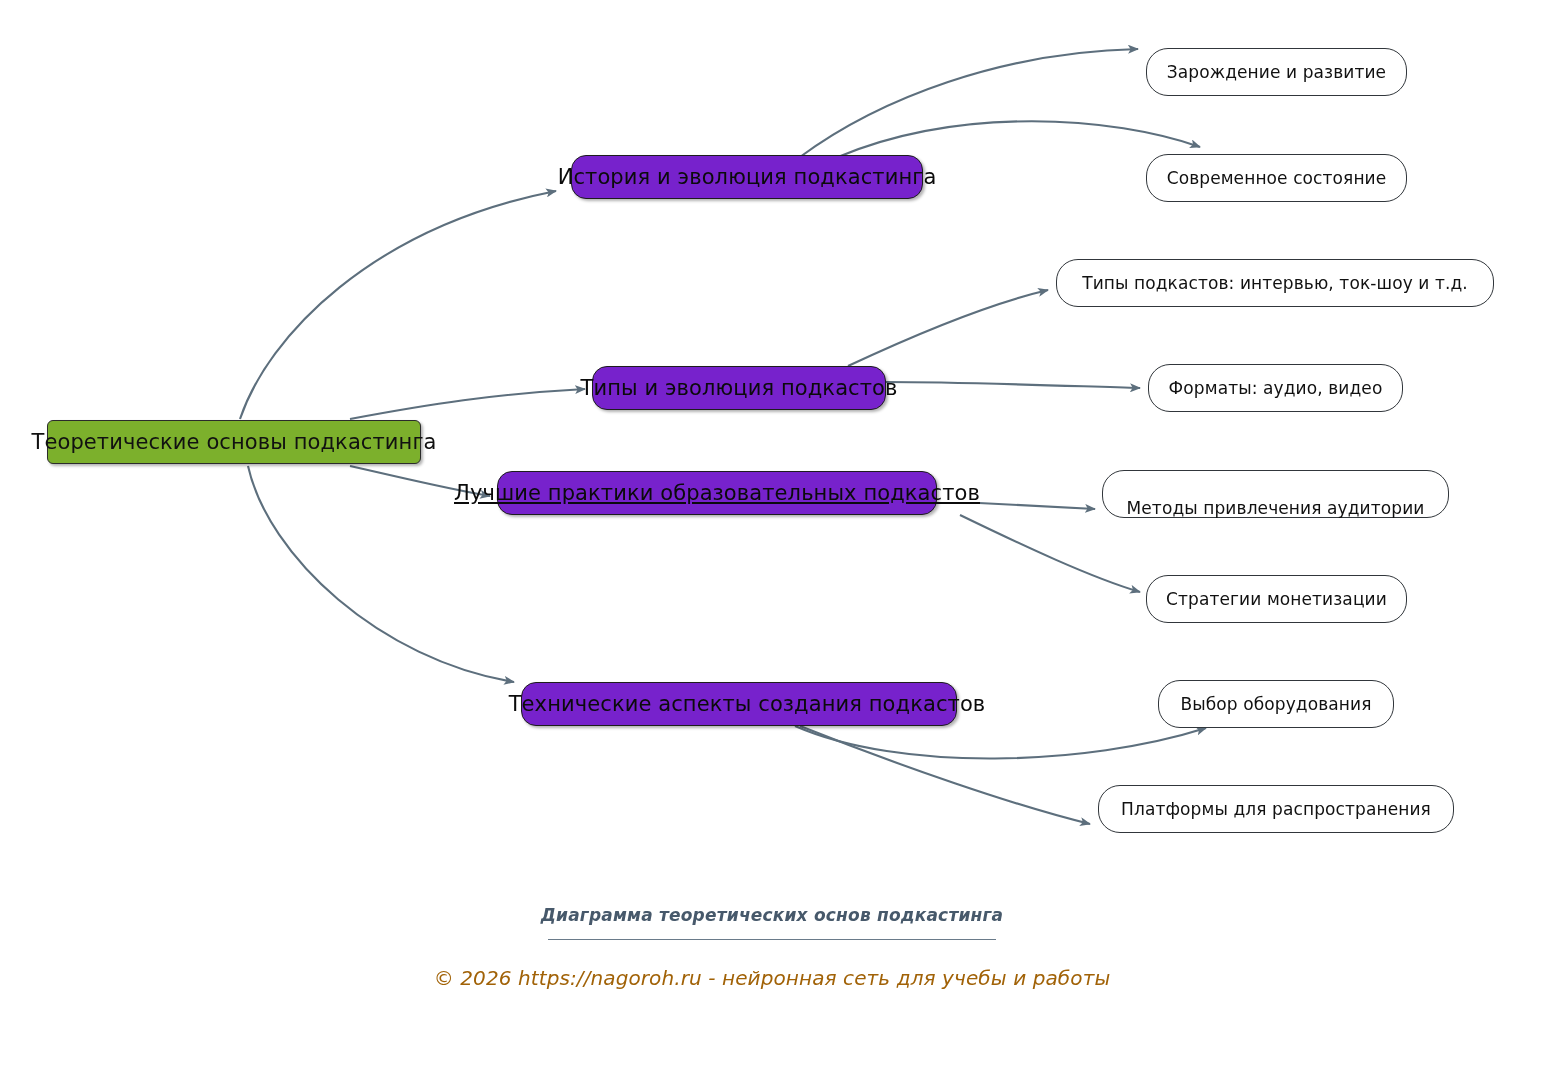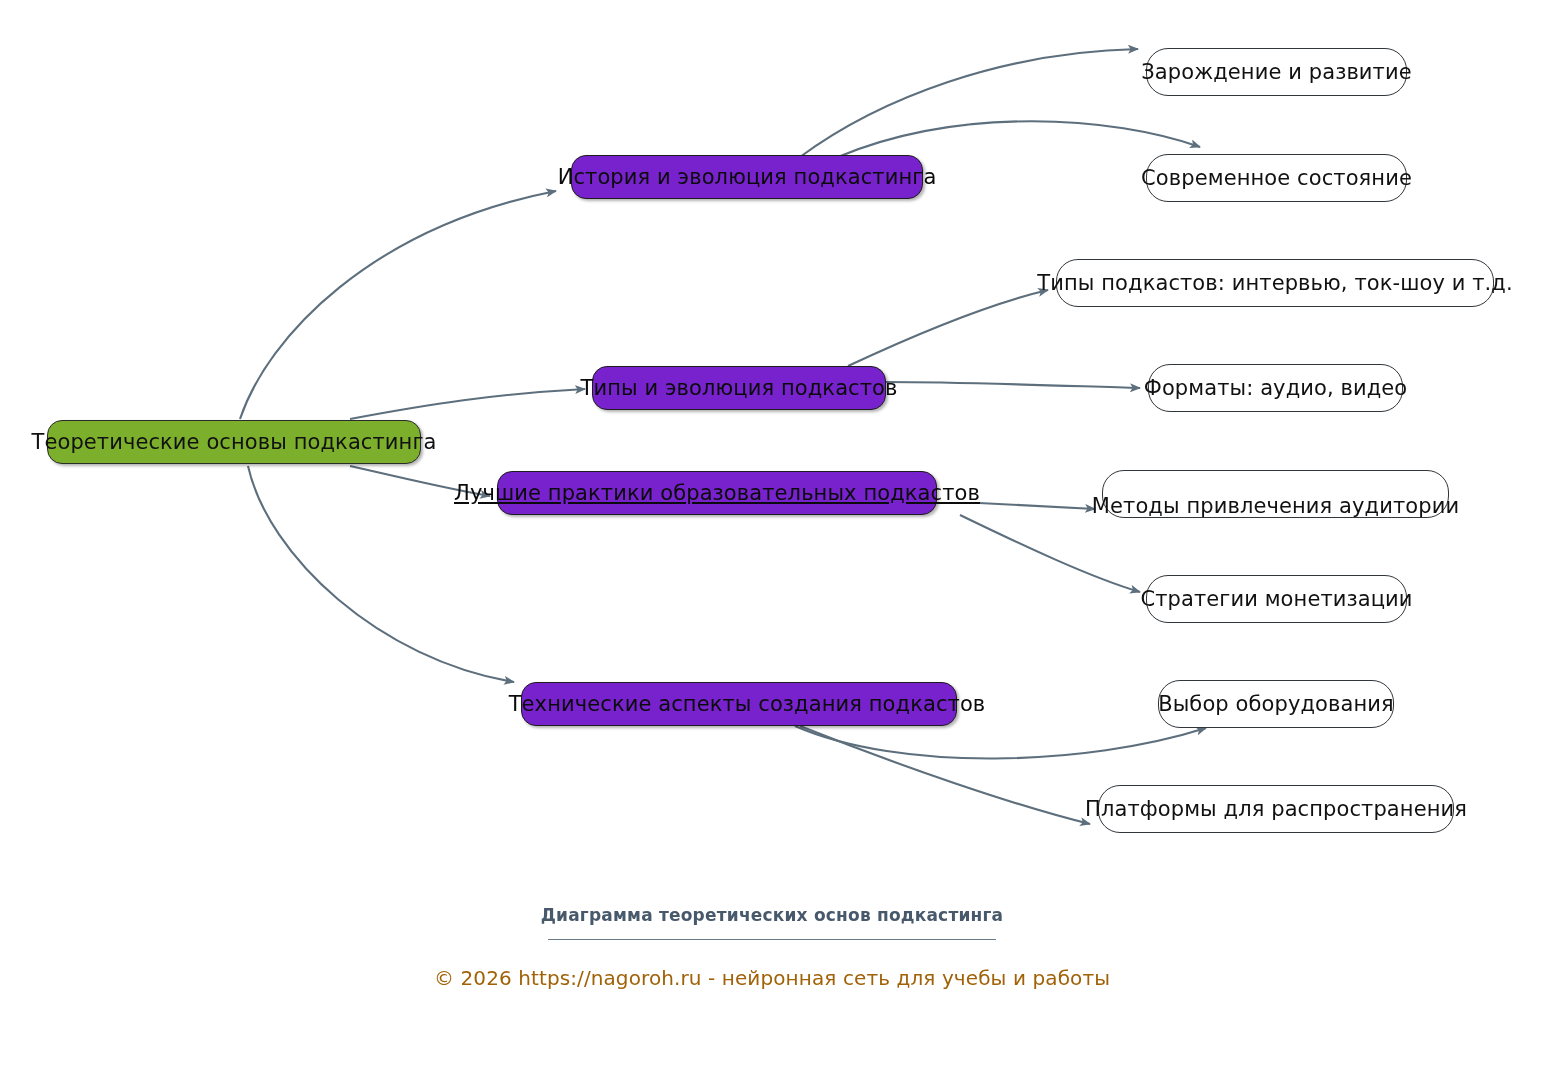--- a/index.html
+++ b/index.html
@@ -59,26 +59,26 @@
     color: #0b0b0b;
     font-size: 21px;
     border-radius: 15px;
     box-shadow: 2px 2px 3px rgba(0,0,0,0.30);
   }
   
   .node.leaf {
     background: #ffffff;
     border: 1.7px solid #31363b;
     color: #111111;
-    font-size: 21px;
+    font-size: 17px;
     border-radius: 22px;
   }
 
   
-  #n-root      { left: 47px;   top: 420px; width: 374px; height: 44px; }
+  #n-root      { left: 47px;   top: 420px; width: 374px; height: 44px; border-radius: 6px; }
   #n-history   { left: 571px;  top: 155px; width: 352px; height: 44px; }
   #n-types     { left: 592px;  top: 366px; width: 294px; height: 44px; }
   #n-practices { left: 497px;  top: 471px; width: 440px; height: 44px; text-decoration: underline; }
   #n-technical { left: 521px;  top: 682px; width: 436px; height: 44px; padding-left: 16px; }
 
   #l-birth     { left: 1146px; top: 48px;  width: 261px; height: 48px; }
   #l-current   { left: 1146px; top: 154px; width: 261px; height: 48px; }
   #l-podtypes  { left: 1056px; top: 259px; width: 438px; height: 48px; }
   #l-formats   { left: 1148px; top: 364px; width: 255px; height: 48px; }
   #l-methods   { left: 1102px; top: 470px; width: 347px; height: 48px; align-items: flex-end; }
@@ -86,20 +86,21 @@
   #l-equipment { left: 1158px; top: 680px; width: 236px; height: 48px; text-align: right; }
   #l-platforms { left: 1098px; top: 785px; width: 356px; height: 48px; }
 
   
   #footer {
     position: absolute;
     left: 0;
     top: 905px;
     width: 1544px;
     text-align: center;
+    font-style: italic;
   }
   #footer-title {
     font-size: 17px;
     font-weight: bold;
     color: #47596b;
     letter-spacing: 0.2px;
   }
   #footer-rule {
     width: 448px;
     height: 0;

